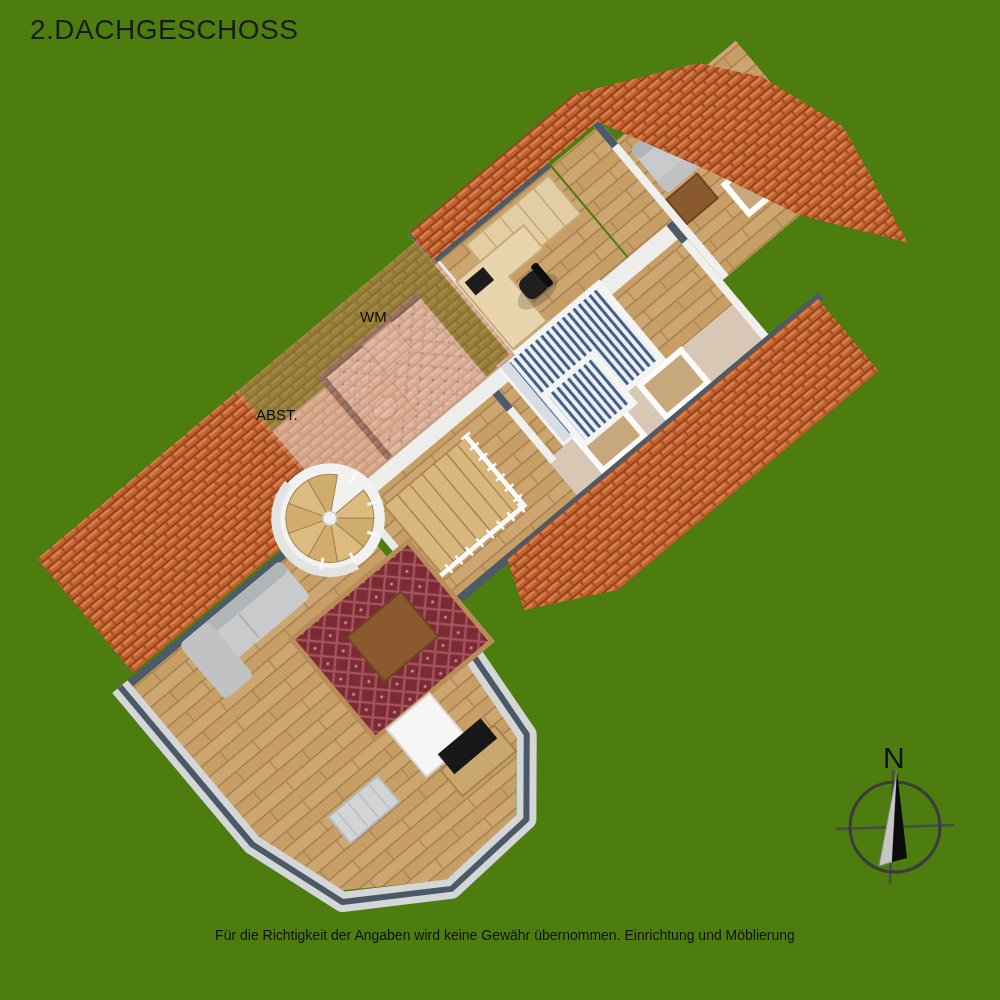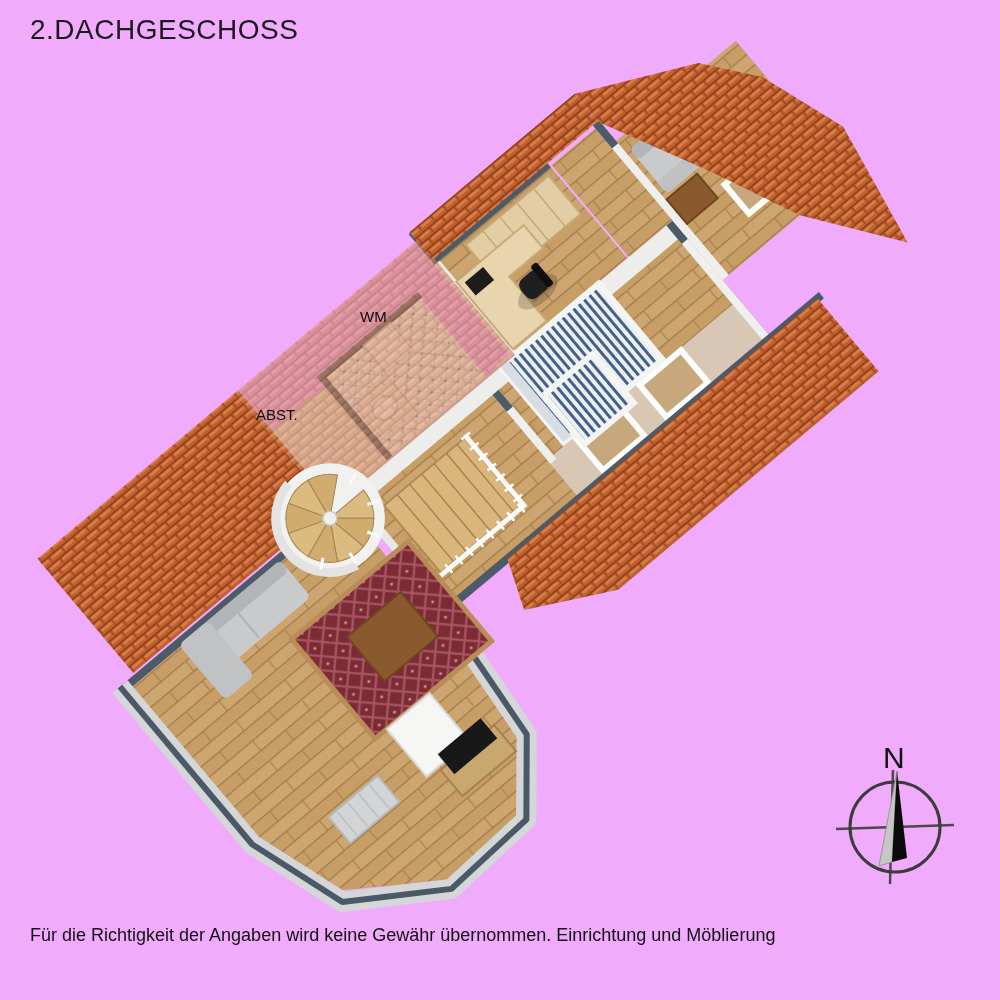--- a/index.html
+++ b/index.html
@@ -1,20 +1,20 @@
 <!DOCTYPE html>
 <html><head>
 <meta charset="utf-8">
 <style>
   html,body{margin:0;padding:0;background:#ffffff;}
-  .page{position:relative;width:1000px;height:1000px;background:#f0abfc;overflow:hidden;
-        font-family:"Liberation Sans", sans-serif;}
+  .page{position:relative;width:1000px;height:1000px;background:#4d7c0f;overflow:hidden;
+        font-family:"Liberation Sans", sans-serif;text-align:center;}
   .title{position:absolute;left:30px;top:14px;font-size:28px;color:#1b1b1b;letter-spacing:.5px;}
   .plan-svg{position:absolute;left:0;top:0;width:1000px;height:1000px;}
-  .disclaimer{position:absolute;left:30px;top:920px;width:950px;font-size:18px;line-height:30px;color:#121212;}
+  .disclaimer{position:absolute;left:30px;top:920px;width:950px;font-size:14px;line-height:30px;color:#121212;}
   .lbl{font-size:15px;fill:#0d0d0d;}
   .north{font-size:30px;fill:#111;}
 </style>
 </head>
 <body>
 
 <div class="page">
 
   <div class="title">2.DACHGESCHOSS</div>
 

